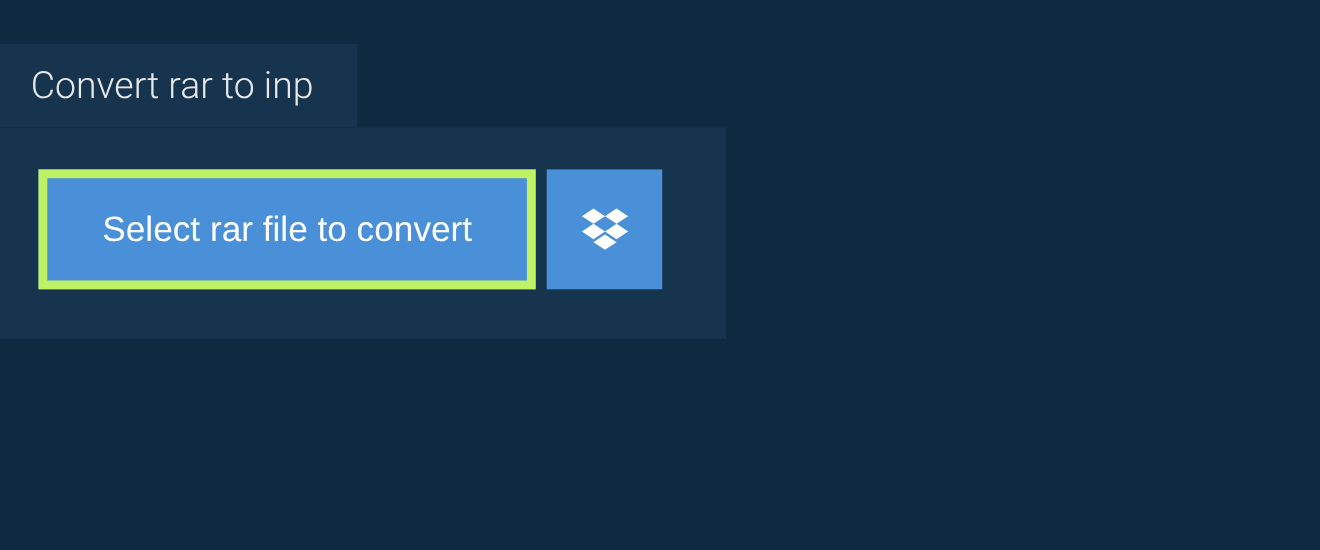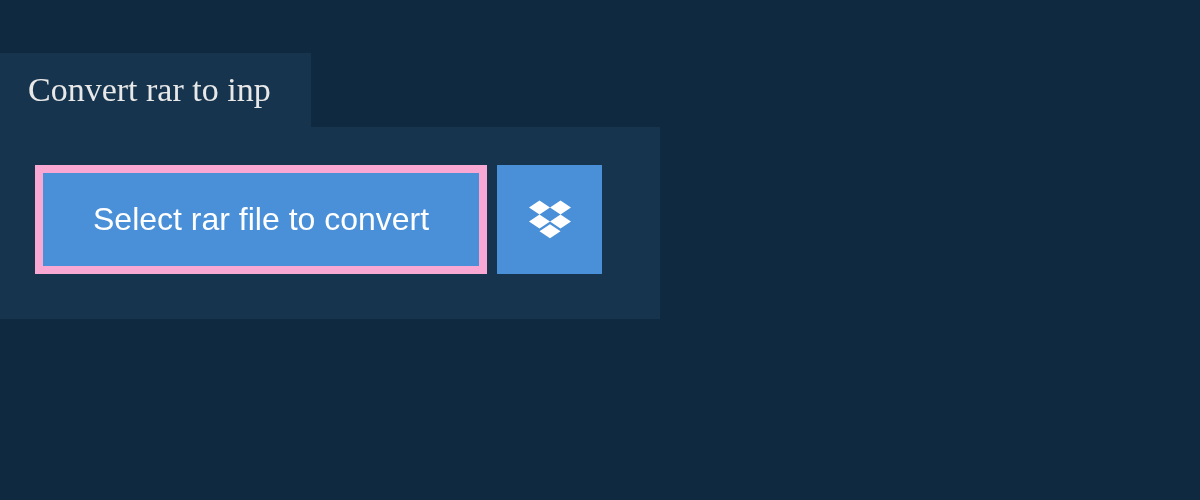--- a/index.html
+++ b/index.html
@@ -8,42 +8,41 @@
       box-sizing: border-box;
     }
     body {
       width: 1200px;
       height: 500px;
       background: #0f2a40;
       font-family: -apple-system, BlinkMacSystemFont, "Segoe UI", Roboto, "Helvetica Neue", Arial, sans-serif;
       overflow: hidden;
     }
     .tab-container {
-      padding-top: 53px;
-      font-family: Liberation Serif, serif;
+      padding-top: 40px;
     }
     .tab {
       display: inline-block;
       background: #16344e;
       padding: 18px 40px 18px 28px;
       color: #e8e8e8;
       font-size: 34px;
       font-weight: 300;
     }
     .panel {
       background: #16344e;
       padding: 38px 35px 45px 35px;
       display: flex;
       gap: 10px;
       align-items: stretch;
       width: 660px;
     }
     .select-button {
       background: #4a90d9;
-      border: 8px solid #f9a8d4;
+      border: 8px solid #bef264;
       color: #ffffff;
       font-size: 32px;
       font-weight: 300;
       padding: 28px 50px;
       cursor: pointer;
       display: flex;
       align-items: center;
       justify-content: center;
       flex: 0 0 auto;
     }

